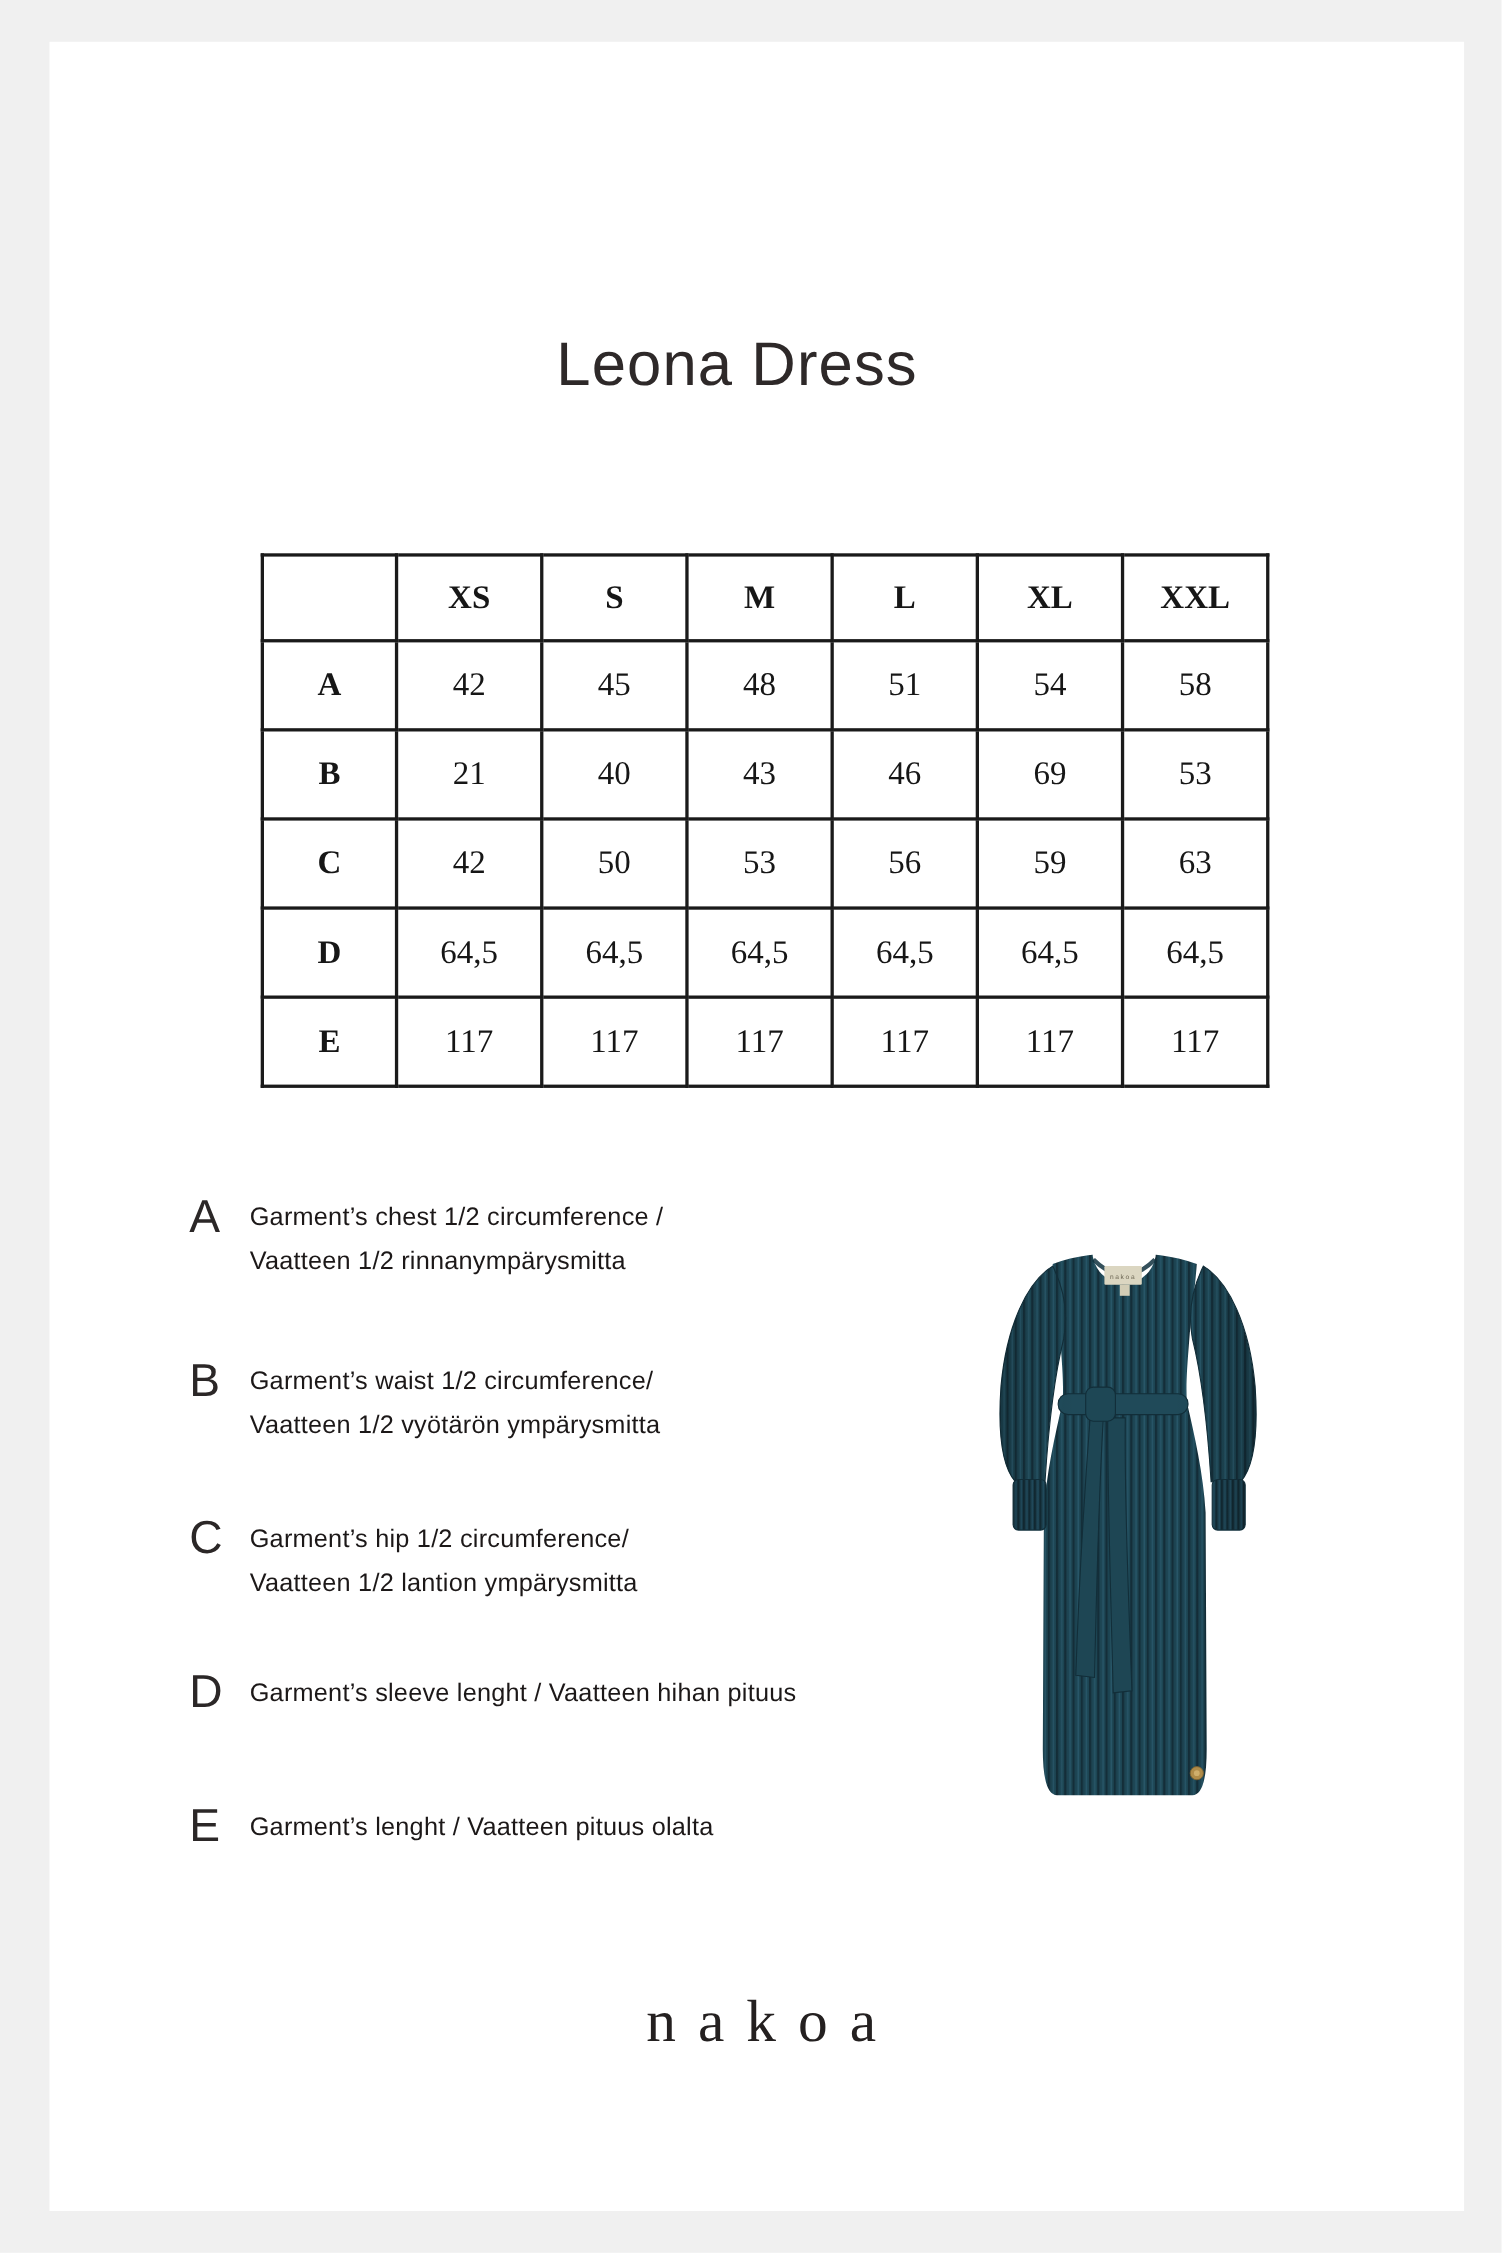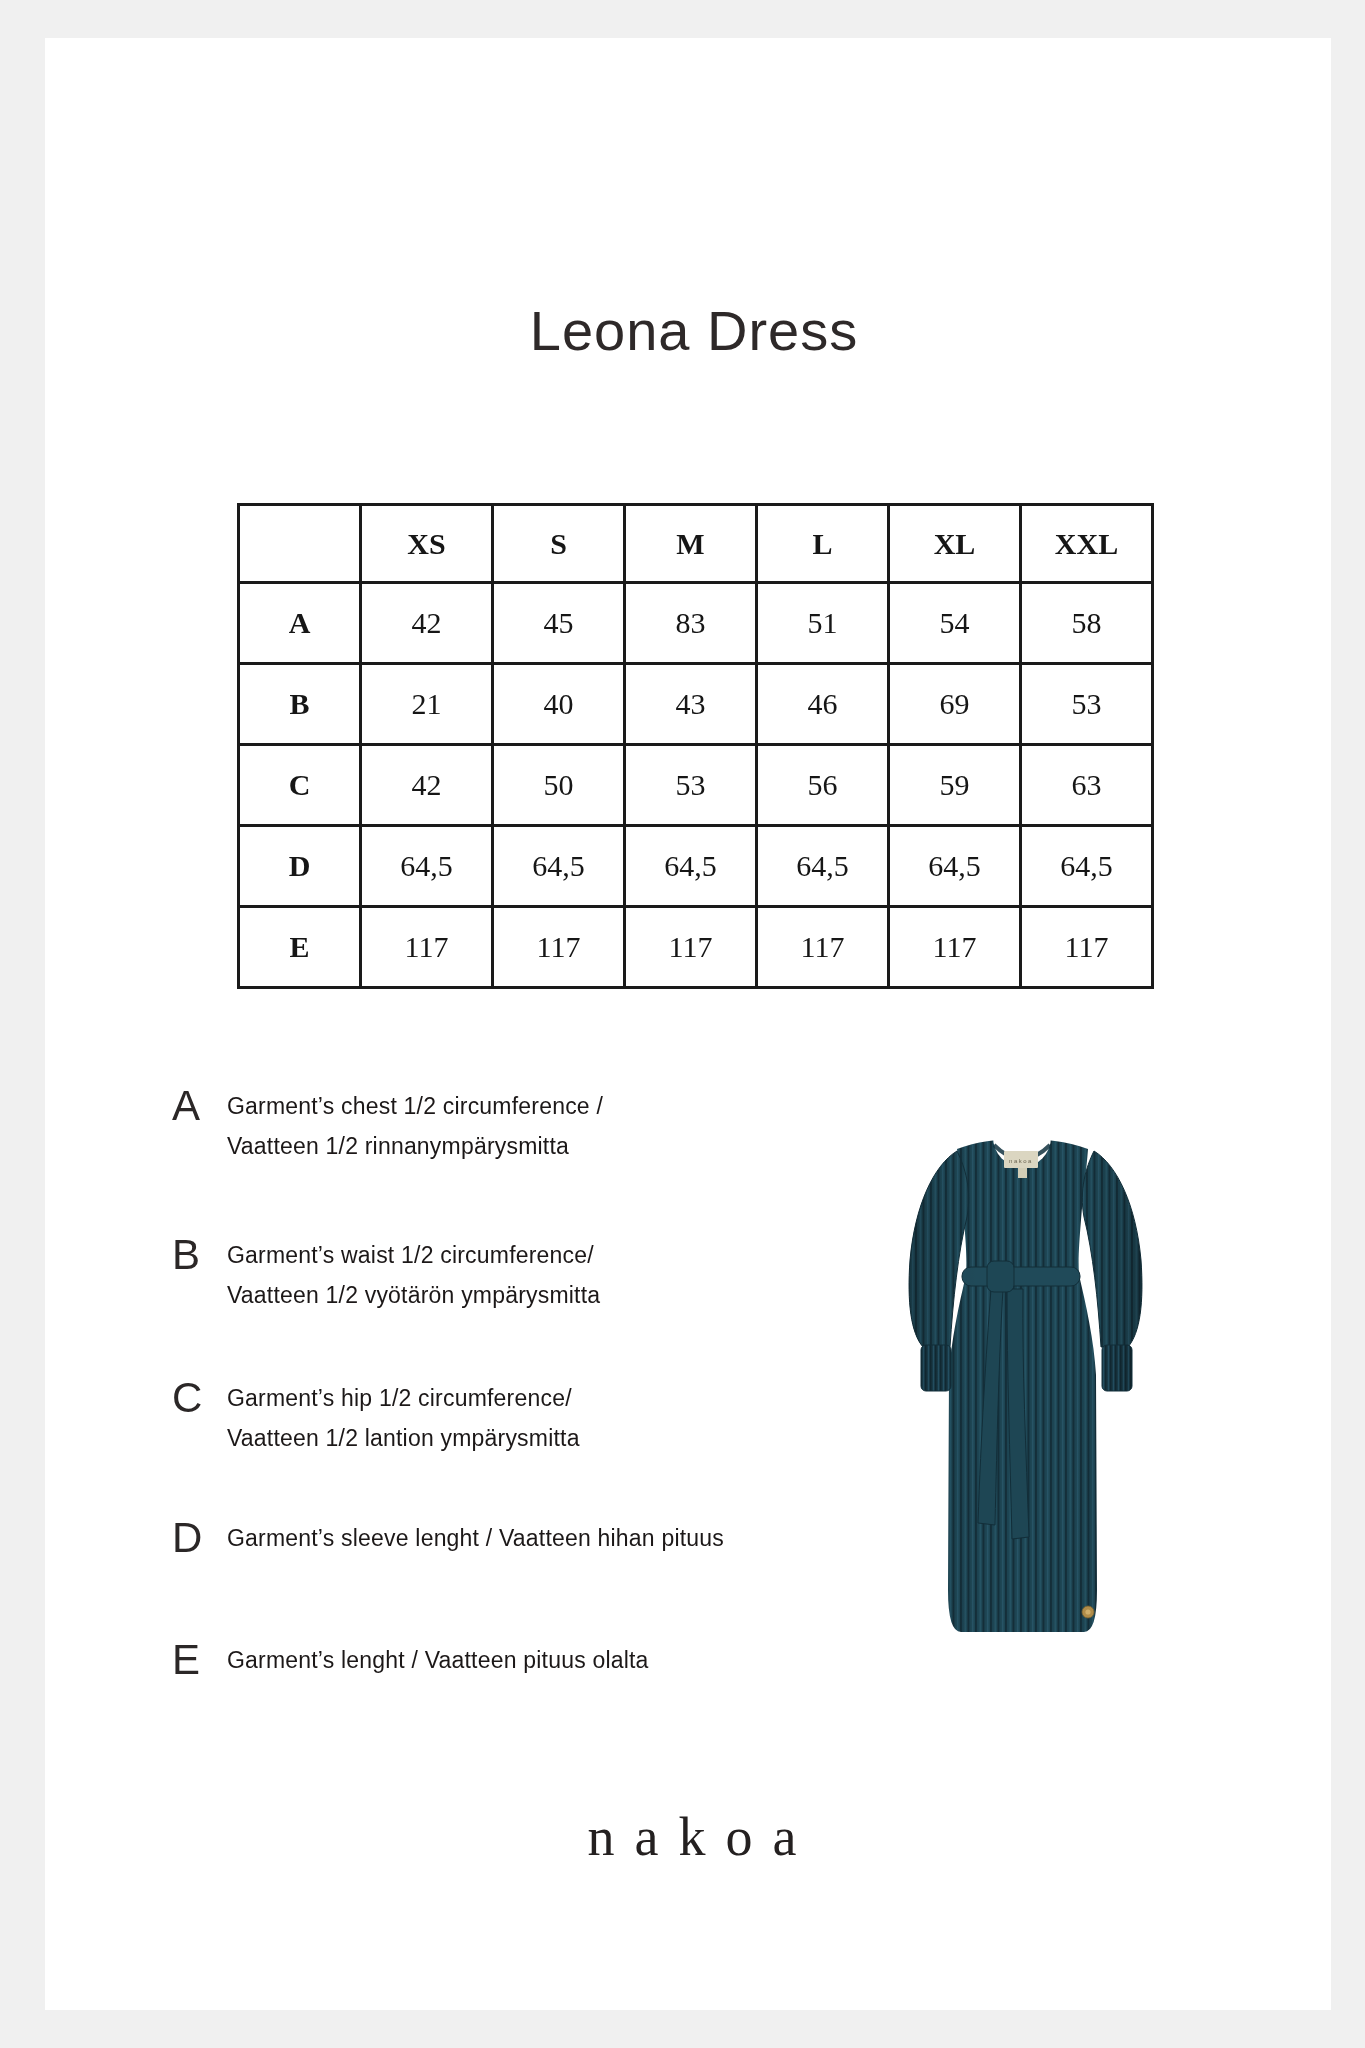--- a/index.html
+++ b/index.html
@@ -11,21 +11,20 @@
   }
   .sheet{
     position:absolute;left:45px;top:38px;width:1286px;height:1972px;
     background:#ffffff;
   }
   .title{
     position:absolute;top:265px;left:0;width:1250px;
     text-align:center;
     font-size:56px;line-height:56px;letter-spacing:1px;
     color:#2e2929;
-    padding-left:24px;
   }
   table.size-table{
     position:absolute;left:192px;top:465px;
     border-collapse:collapse;table-layout:fixed;
     font-family:"Liberation Serif",serif;color:#161616;
   }
   table.size-table col.c-label{width:122px;}
   table.size-table col.c-size{width:132px;}
   table.size-table th,table.size-table td{
     border:3px solid #1a1a1a;
@@ -86,21 +85,21 @@
       <th>S</th>
       <th>M</th>
       <th>L</th>
       <th>XL</th>
       <th>XXL</th>
     </tr>
     <tr class="datarow">
       <th>A</th>
       <td>42</td>
       <td>45</td>
-      <td>83</td>
+      <td>48</td>
       <td>51</td>
       <td>54</td>
       <td>58</td>
     </tr>
     <tr class="datarow">
       <th>B</th>
       <td>21</td>
       <td>40</td>
       <td>43</td>
       <td>46</td>

